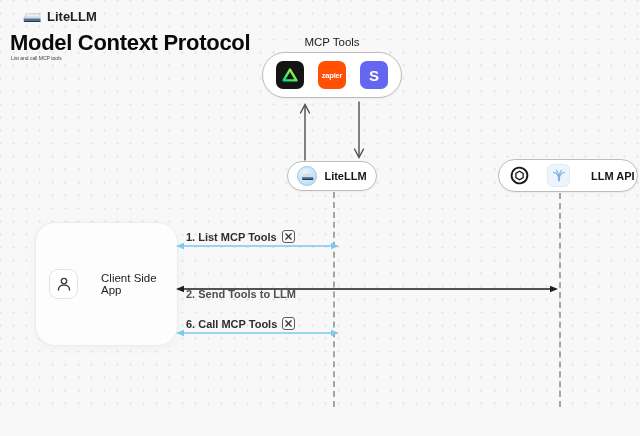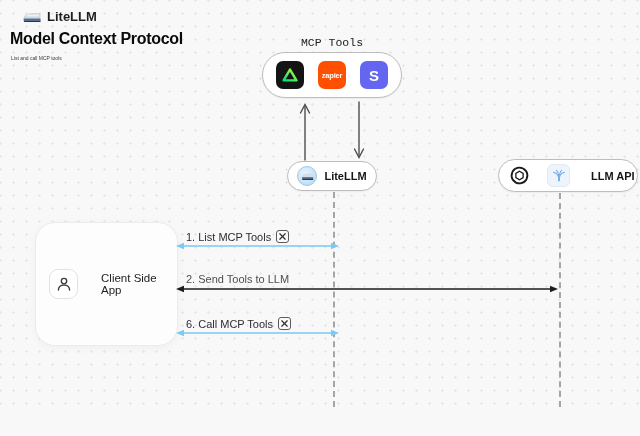--- a/index.html
+++ b/index.html
@@ -13,25 +13,25 @@
     position:absolute; left:0; top:0; right:0; bottom:26px;
     background-image:radial-gradient(circle, #e7e7e7 1px, transparent 1.3px);
     background-size:13px 13px; background-position:7px 7px;
     pointer-events:none;
   }
   .abs { position:absolute; }
 
   
   .brand { left:22px; top:9px; display:flex; align-items:center; gap:5px; }
   .brand-text { font-size:13px; font-weight:600; color:#1f1f1f; }
-  .page-title { left:10px; top:30px; font-size:16px; font-weight:700; color:#0a0a0a; letter-spacing:-0.3px; }
+  .page-title { left:10px; top:30px; font-size:22px; font-weight:700; color:#0a0a0a; letter-spacing:-0.3px; }
   .page-subtitle { left:11px; top:55px; font-size:5px; color:#3c3c3c; }
 
   
-  .mcp-label { left:262px; top:36px; width:140px; text-align:center; font-size:11.5px; font-weight:500; color:#1c1c1c;font-family:Liberation Mono, monospace; }
+  .mcp-label { left:262px; top:36px; width:140px; text-align:center; font-size:11.5px; font-weight:500; color:#1c1c1c; }
   .mcp-pill {
     left:262px; top:52px; width:140px; height:46px; border-radius:23px;
     background:#fff; border:1px solid #bdbdbd; box-shadow:0 1px 2px rgba(0,0,0,.05);
     display:flex; align-items:center; justify-content:center; gap:14px;
   }
   .sq-icon { width:28px; height:28px; border-radius:7px; display:flex; align-items:center; justify-content:center; }
   .sq-black { background:#141414; }
   .sq-zapier { background:#ff4f00; }
   .sq-zapier span { color:#fff; font-size:7.5px; font-weight:700; letter-spacing:-0.2px; }
   .sq-s { background:#6466f1; }
@@ -69,23 +69,23 @@
     background:#fdfdfd; border:1px solid #ececec; box-shadow:0 2px 8px rgba(0,0,0,.04);
     display:flex; align-items:center; padding-left:13px; gap:23px;
   }
   .person-box {
     width:30px; height:30px; border-radius:9px; background:#fff; border:1px solid #e2e2e2;
     display:flex; align-items:center; justify-content:center;
   }
   .client-label { font-size:11.5px; font-weight:500; color:#1e1e1e; }
 
   
-  .seq-label { font-size:11px; color:#2e2e2e; display:flex; align-items:center; gap:5px; }
+  .seq-label { font-size:11px; color:#2e2e2e; display:flex; align-items:center; gap:5px;font-weight:bold; }
   .seq-label-1 { left:186px; top:230px; }
-  .seq-label-2 { left:186px; top:273px; color:#4f4f4f; }
+  .seq-label-2 { left:186px; top:288px; color:#4f4f4f; }
   .seq-label-3 { left:186px; top:317px; }
   .tool-badge {
     width:13px; height:13px; border:1px solid #5a5a5a; border-radius:3px; background:#fafafa;
     display:inline-flex; align-items:center; justify-content:center;
   }
 </style>
 </head>
 <body>
 
 <div class="dots"></div>

